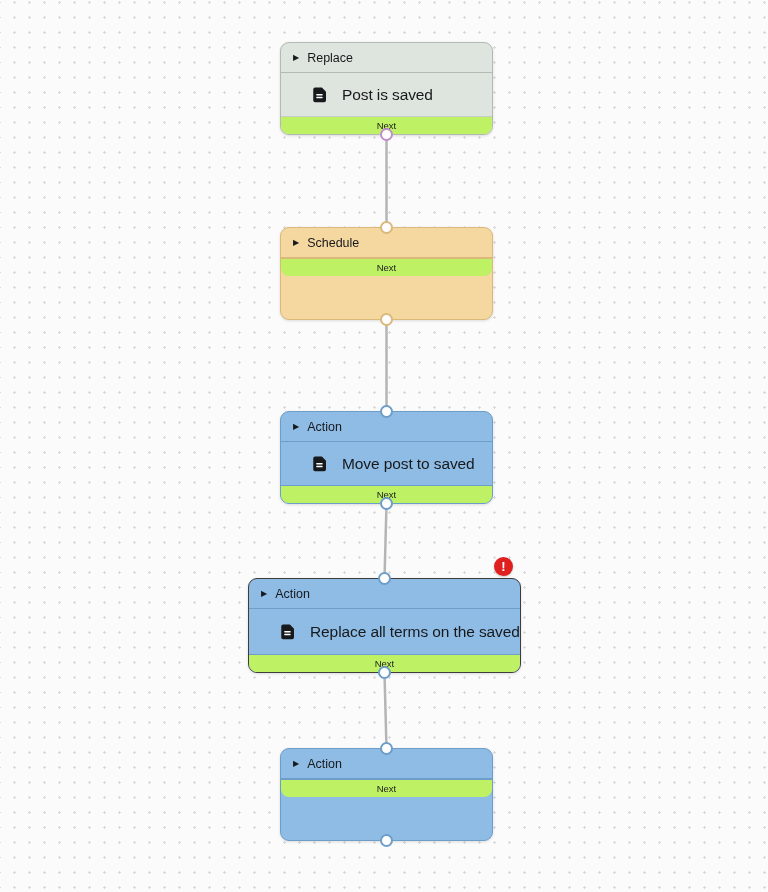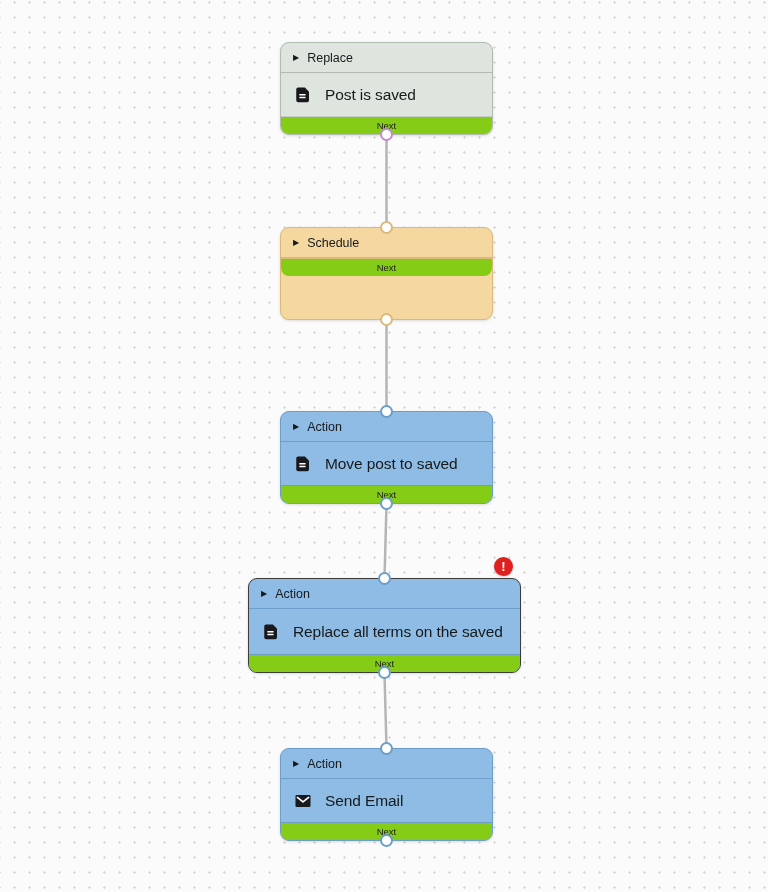--- a/index.html
+++ b/index.html
@@ -37,31 +37,31 @@
     border-bottom:1px solid;
   }
   .node-trigger  .node-header { border-color:#b2bab2; }
   .node-advanced .node-header { border-color:#dab97b; }
   .node-action   .node-header { border-color:#6d9dc9; }
   .tri { font-size:8px; line-height:1; color:#17191c; }
 
   .node-body {
     flex:1 1 auto;
     display:flex; align-items:center; gap:13px;
-    padding:0 13px;
+    padding:0 30px;
   }
   .node-title {
     font-size:15.5px; font-weight:500; letter-spacing:-0.1px;
     white-space:nowrap;
   }
   .icon { display:flex; align-items:center; }
 
   .node-footer {
     flex:0 0 18px; height:18px;
-    background:#84cc16;
+    background:#bef264;
     border-top:1px solid;
     border-radius:0 0 8px 8px;
     display:flex; align-items:center; justify-content:center;
     font-size:9.5px; font-weight:500; color:#222;
   }
   .node-trigger  .node-footer { border-color:#c6ccc6; }
   .node-advanced .node-footer { border-color:#dab97b; }
   .node-action   .node-footer { border-color:#6d9dc9; }
 
   .port {
@@ -183,28 +183,19 @@
     </div>
     <span class="port port-bottom port-action"></span>
   </div>
 
   <div class="node node-action" id="node-4">
     <span class="port port-top port-action"></span>
     <div class="node-header">
       <span class="tri">▶</span>
       <span>Action</span>
     </div>
-    <div class="node-body">
-      <span class="icon">
-        <svg width="18" height="18" viewBox="0 0 24 24">
-          <rect x="2" y="4" width="20" height="16" rx="1.5" fill="#17191c"></rect>
-          <path d="M4.5 7.2l7.5 6 7.5-6" stroke="#fff" stroke-width="2.2" fill="none" stroke-linecap="round" stroke-linejoin="round"></path>
-        </svg>
-      </span>
-      <span class="node-title">Send Email</span>
-    </div>
     <div class="node-footer">
       <span>Next</span>
     </div>
     <span class="port port-bottom port-action"></span>
   </div>
 
 </div>
 
 </body></html>

